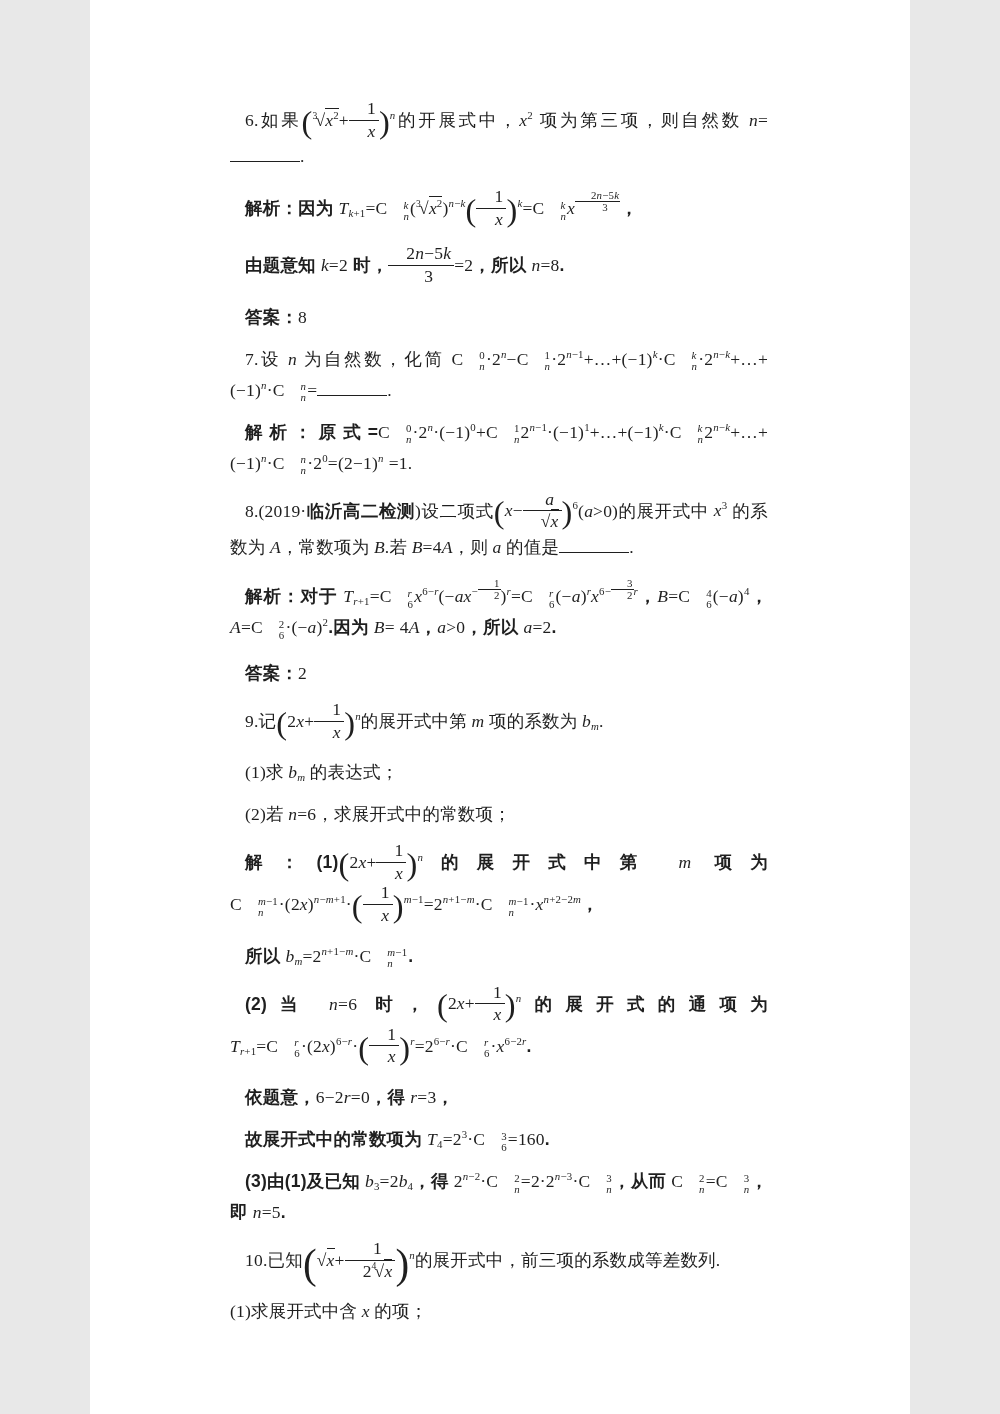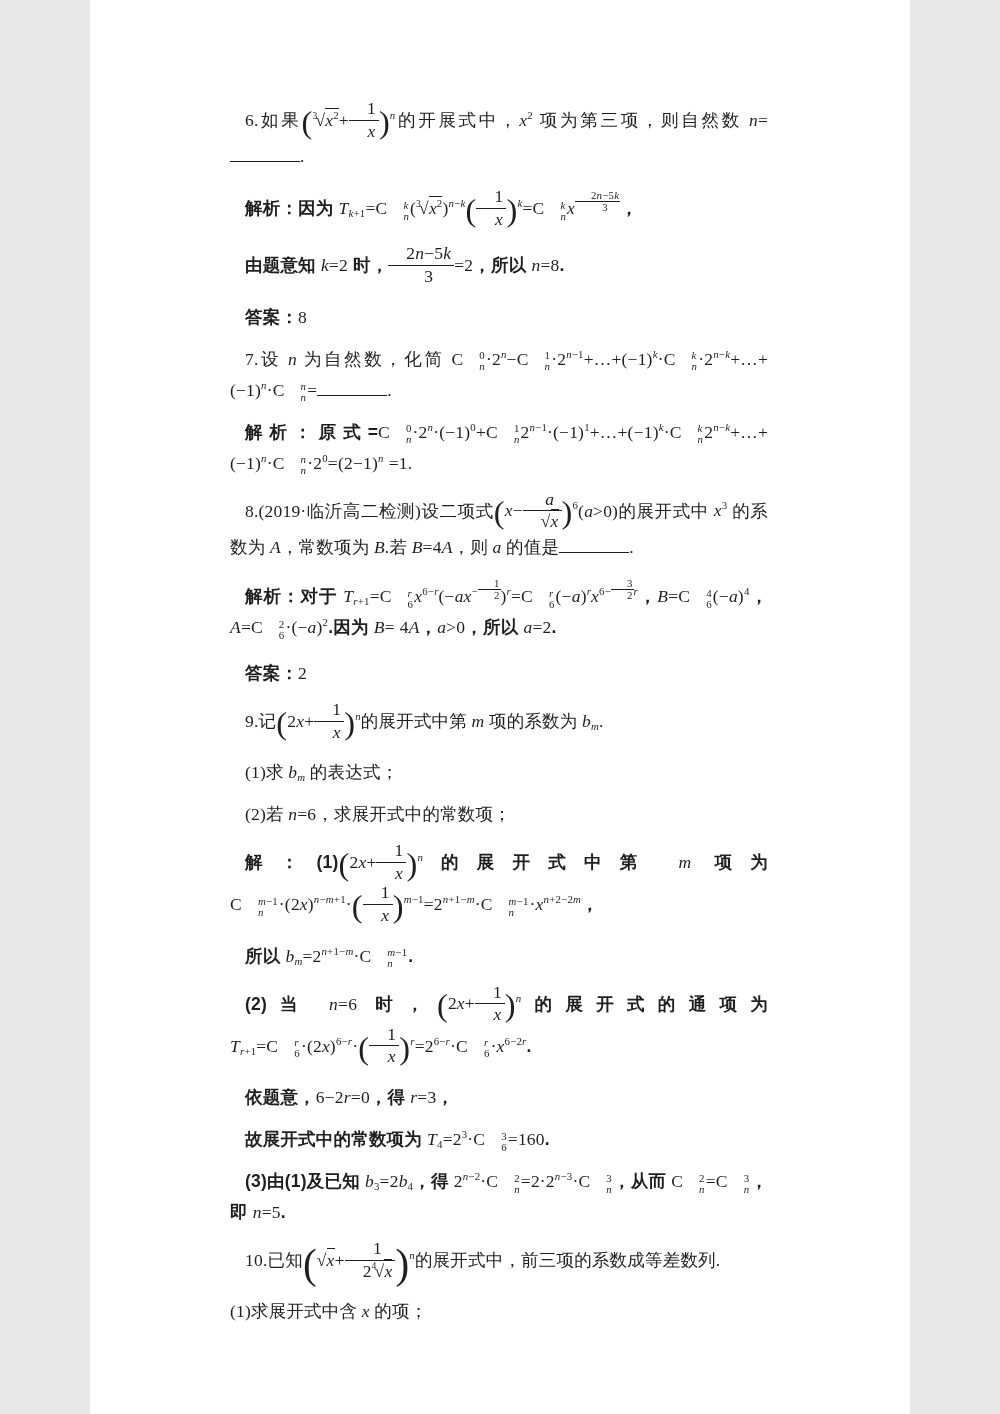--- a/index.html
+++ b/index.html
@@ -20,21 +20,21 @@
     line-height:31px;
     text-align:justify;
     letter-spacing:0.2px;
   }
   p.lg{margin:7px 0 15px 0;}
   p.ind{text-indent:15px;}
   
   .stmt{font-family:"Liberation Serif","DejaVu Serif",serif;font-weight:400;}
   
   .sol{font-family:"Liberation Sans","DejaVu Sans",sans-serif;font-weight:700;}
-  .hv{font-family:"Liberation Sans","DejaVu Sans",sans-serif;font-weight:400;}
+  .hv{font-family:"Liberation Sans","DejaVu Sans",sans-serif;font-weight:700;}
   .m{font-family:"Liberation Serif","DejaVu Serif",serif;font-weight:400;white-space:nowrap;}
   i{font-family:"Liberation Serif","DejaVu Serif",serif;font-style:italic;}
   sup{font-size:0.62em;vertical-align:0.62em;line-height:0;}
   sub{font-size:0.62em;vertical-align:-0.28em;line-height:0;}
   
   .ri{font-size:0.55em;vertical-align:0.75em;margin-right:-2px;line-height:0;}
   
   .rd{border-top:1.2px solid currentColor;padding-top:1px;}
   
   .stk{display:inline-block;vertical-align:-0.52em;line-height:1.02;font-size:0.62em;text-align:left;margin:0 1px 0 1px;}

